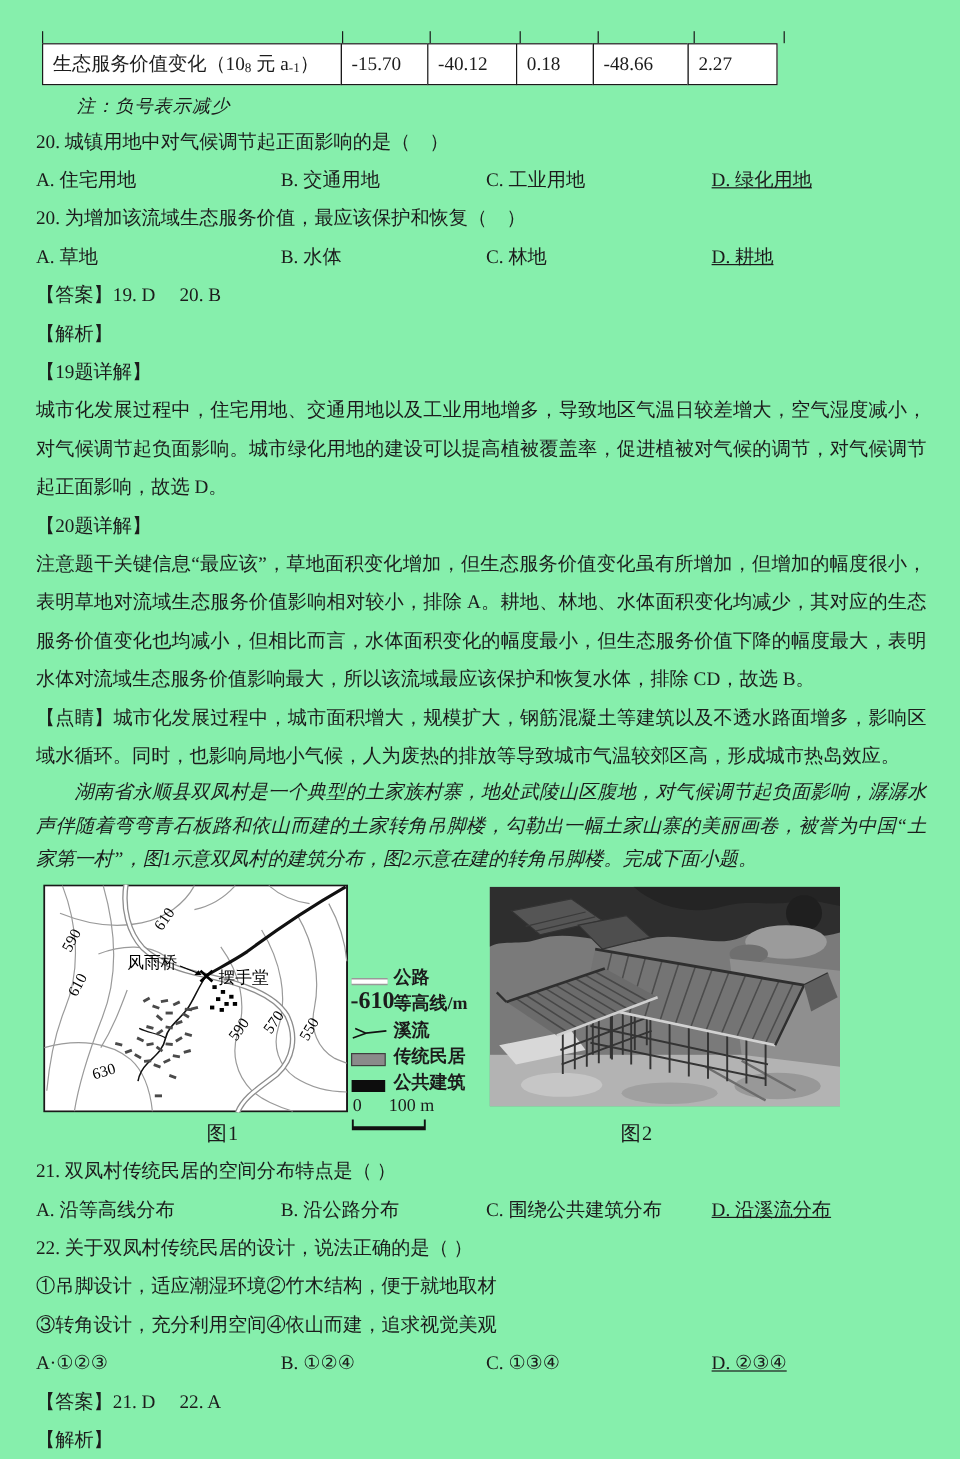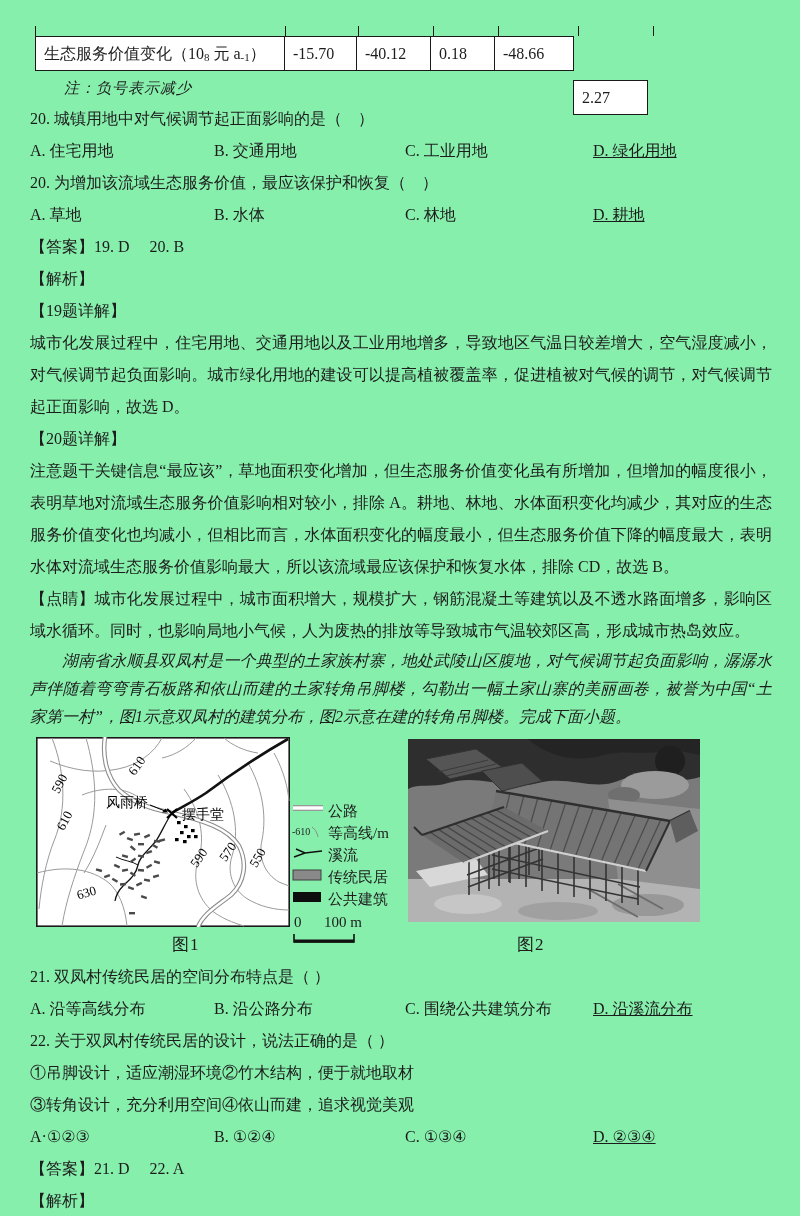--- a/index.html
+++ b/index.html
@@ -9,43 +9,43 @@
     font-family:"Liberation Serif","DejaVu Serif",serif;
     color:#1c1c1c;font-size:16px;padding-left:21px;
   }
   
   .tbl{position:absolute;left:35px;top:36px;display:flex;}
   .tbl .cell{
     box-sizing:border-box;height:35px;border:1px solid #1a1a1a;
     line-height:33px;padding-left:8px;white-space:nowrap;background:#fff;
   }
   .tbl .cell + .cell{margin-left:-1px;}
-  .c0{width:250px;} .c1{width:73px;} .c2{width:75px;} .c3{width:65px;} .c4{width:80px;} .c5{width:75px;margin-top:44px;}
+  .c0{width:250px;} .c1{width:73px;} .c2{width:75px;} .c3{width:65px;} .c4{width:80px;} .c5{width:75px;}
   .ss{font-size:11px;position:relative;top:2px;}
   .stub{position:absolute;top:26px;width:1px;height:10px;background:#1a1a1a;}
   .note{
     position:absolute;left:64px;top:79px;font-style:italic;font-size:15px;
     letter-spacing:1px;
   }
   
   .flow{position:absolute;left:30px;width:742px;}
   .flow-top{top:103px;}
   .flow-bottom{top:961px;}
   .flow p{margin:0;line-height:32px;}
   .just{text-align:justify;}
   .passage{font-style:italic;line-height:28px !important;text-indent:2em;text-align:justify;}
   .opts{position:relative;height:32px;line-height:32px;}
   .opts span{position:absolute;white-space:nowrap;}
-  .o1{left:0;} .o2{left:184px;} .o3{left:375px;text-align:center;} .o4{left:563px;text-decoration:underline;}
+  .o1{left:0;} .o2{left:204px;} .o3{left:375px;text-align:center;} .o4{left:563px;text-decoration:underline;}
   
   .map-box{position:absolute;left:36px;top:737px;}
   .legend{position:absolute;left:292px;top:802px;width:120px;font-size:15px;}
-  .legend-row{display:flex;align-items:flex-start;height:22px;white-space:nowrap;}
+  .legend-row{display:flex;align-items:flex-end;height:22px;white-space:nowrap;font-weight:bold;}
   .legend-row .sym{width:36px;flex:0 0 36px;display:flex;align-items:center;}
-  .legend-row .pre{font-size:10px;margin-right:1px;}
+  .legend-row .pre{font-size:20px;margin-right:1px;}
   .scale-labels{position:relative;height:18px;margin-top:2px;}
   .scale-labels .z{position:absolute;left:2px;}
   .scale-labels .h{position:absolute;left:32px;}
   .photo-box{position:absolute;left:408px;top:739px;}
   .cap{position:absolute;font-size:17px;letter-spacing:1px;}
   .cap1{left:172px;top:933px;}
   .cap2{left:517px;top:933px;}
   svg text{font-family:"Liberation Serif","DejaVu Serif",serif;}
 </style>
 </head>

